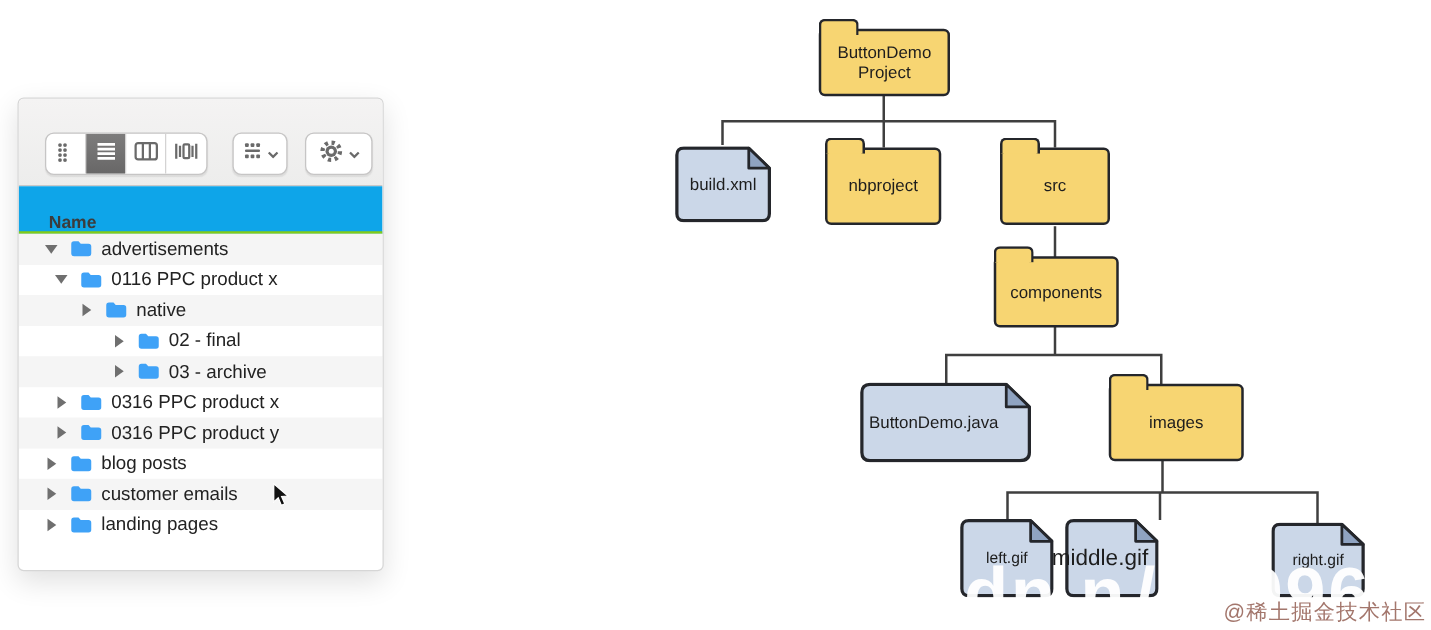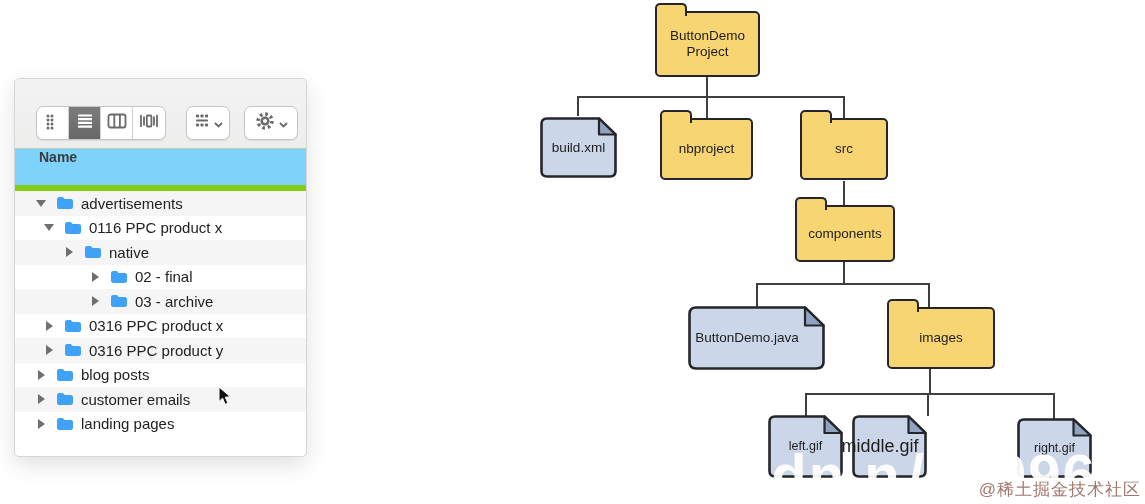--- a/index.html
+++ b/index.html
@@ -34,22 +34,22 @@
   .seg.selected{background:linear-gradient(#7d7c7c,#686767);}
   .tb-btn{
     position:absolute;top:27px;height:32px;display:flex;align-items:center;justify-content:center;
     background:#ffffff;border:1px solid #c6c5c5;border-radius:7px;
     box-shadow:0 1px 1px rgba(0,0,0,.08);gap:4px;
   }
   .tb-arrange{left:171px;width:42px;}
   .tb-action{left:229px;width:52px;}
 
   .col-header{
-    position:relative;height:36px;background:#7dd3fc;
-    border-bottom:6px solid #84cc16;display:flex;align-items:flex-start;
+    position:relative;height:36px;background:#0ea5e9;
+    border-bottom:2px solid #84cc16;display:flex;align-items:flex-end;
   }
   .col-header span{
     margin-left:24px;font-size:14px;font-weight:700;color:#3c3c3c;
   }
 
   .rows{position:relative;}
   .frow{
     height:24.5px;display:flex;align-items:center;box-sizing:border-box;
     font-size:15px;font-weight:500;color:#222;white-space:nowrap;
   }
@@ -309,21 +309,21 @@
     <path d="M578 116 L578 97 L844 97 L844 118"></path>
     <path d="M844 181 L844 206"></path>
     <path d="M844 261 L844 284"></path>
     <path d="M757 307 L757 284 L929 284 L929 308"></path>
     <path d="M930 368 L930 394"></path>
     <path d="M806 416 L806 394 L1054 394 L1054 419"></path>
     <path d="M928 394 L928 416"></path>
   </g>
 </svg>
 
-<div class="dnode dfolder" style="left:655px;top:11px;width:105px;height:66px;">
+<div class="dnode dfolder" style="left:655px;top:23px;width:105px;height:54px;">
   <span class="dtab"></span>
   <span>ButtonDemo Project</span>
 </div>
 
 <div class="dnode dfile" style="left:540px;top:117px;width:77px;height:61px;">
   <svg width="77" height="61" viewBox="0 0 77 61">
     <path d="M7 1.5 L59 1.5 L75.5 17.5 L75.5 54 Q75.5 59.5 70 59.5 L7 59.5 Q1.5 59.5 1.5 54 L1.5 7 Q1.5 1.5 7 1.5 Z" fill="#CBD7E8" stroke="#24262b" stroke-width="2.6" stroke-linejoin="round"></path>
     <path d="M59 1.5 L59 17.5 L75.5 17.5 Z" fill="#8FA3C1" stroke="#24262b" stroke-width="2.2" stroke-linejoin="round"></path>
   </svg>
   <span class="flabel">build.xml</span>

